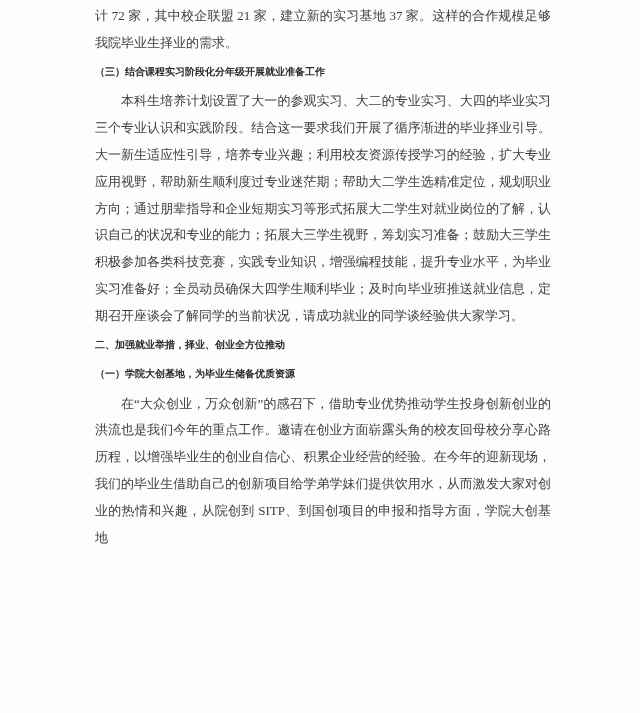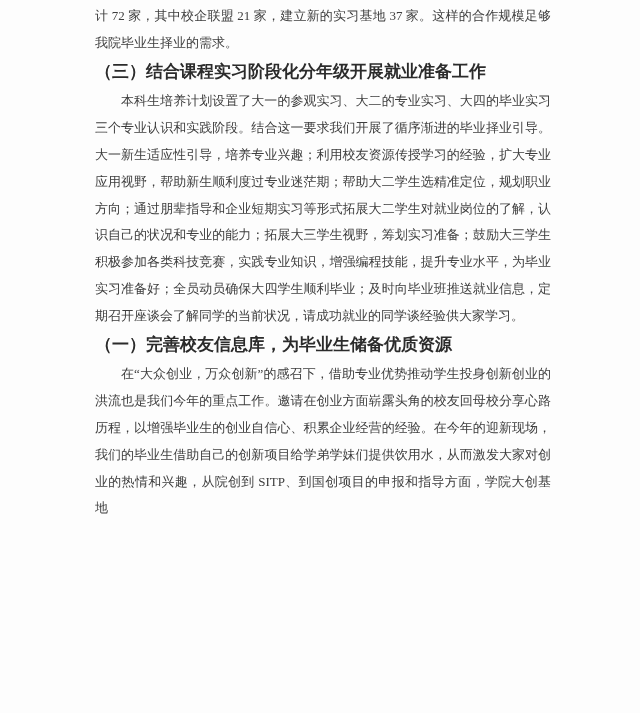--- a/index.html
+++ b/index.html
@@ -35,40 +35,41 @@
     margin: 0;
     text-indent: 2em;
   }
   .para.continued {
     text-indent: 0;
   }
   .heading {
     margin: 2.5px 0;
     font-family: "Liberation Sans", "DejaVu Sans", sans-serif;
     font-weight: bold;
-    font-size: 17px;
+    font-size: 10px;
     line-height: 26.8px;
     color: #2b2b2b;
     text-align: left;
     text-indent: 0;
   }
 </style>
 </head>
 <body>
 
 <div class="page">
   <article class="doc">
 
     <p class="para continued">计 72 家，其中校企联盟 21 家，建立新的实习基地 37 家。这样的合作规模足够我院毕业生择业的需求。</p>
 
     <h3 class="heading">（三）结合课程实习阶段化分年级开展就业准备工作</h3>
 
     <p class="para">本科生培养计划设置了大一的参观实习、大二的专业实习、大四的毕业实习三个专业认识和实践阶段。结合这一要求我们开展了循序渐进的毕业择业引导。大一新生适应性引导，培养专业兴趣；利用校友资源传授学习的经验，扩大专业应用视野，帮助新生顺利度过专业迷茫期；帮助大二学生选精准定位，规划职业方向；通过朋辈指导和企业短期实习等形式拓展大二学生对就业岗位的了解，认识自己的状况和专业的能力；拓展大三学生视野，筹划实习准备；鼓励大三学生积极参加各类科技竞赛，实践专业知识，增强编程技能，提升专业水平，为毕业实习准备好；全员动员确保大四学生顺利毕业；及时向毕业班推送就业信息，定期召开座谈会了解同学的当前状况，请成功就业的同学谈经验供大家学习。</p>
 
+    <h2 class="heading">二、加强就业举措，择业、创业全方位推动</h2>
 
-    <h3 class="heading">（一）完善校友信息库，为毕业生储备优质资源</h3>
+    <h3 class="heading">（一）学院大创基地，为毕业生储备优质资源</h3>
 
 
 
     <p class="para">在“大众创业，万众创新”的感召下，借助专业优势推动学生投身创新创业的洪流也是我们今年的重点工作。邀请在创业方面崭露头角的校友回母校分享心路历程，以增强毕业生的创业自信心、积累企业经营的经验。在今年的迎新现场，我们的毕业生借助自己的创新项目给学弟学妹们提供饮用水，从而激发大家对创业的热情和兴趣，从院创到 SITP、到国创项目的申报和指导方面，学院大创基地</p>
 
   </article>
 </div>
 
 </body></html>

